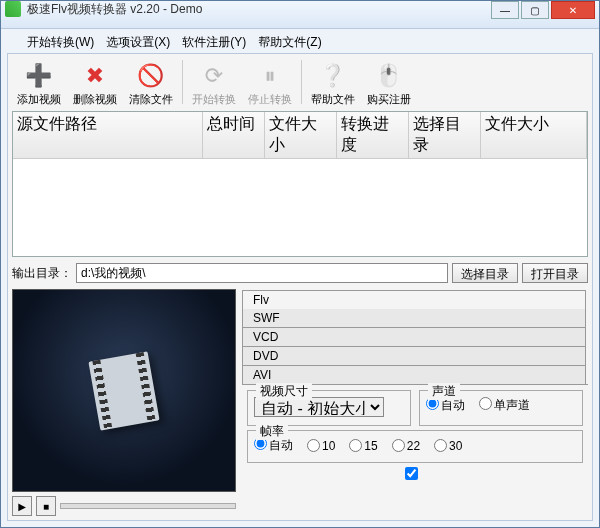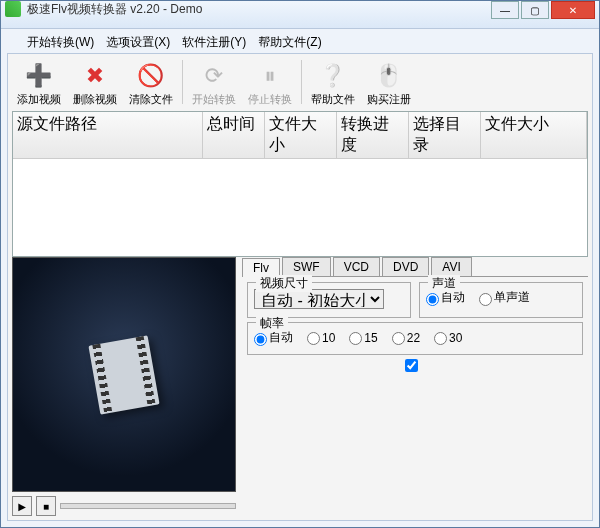--- a/index.html
+++ b/index.html
@@ -29,31 +29,31 @@
   .lower { display: flex; gap: 6px; flex: 1; }
   .preview { width: 224px; display: flex; flex-direction: column; }
   .previmg { flex: 1; background: radial-gradient(circle at 50% 40%, #2a3a55 0%, #0a1220 70%); border: 1px solid #555; position: relative; display:flex; align-items:center; justify-content:center; }
   .filmicon { width: 60px; height: 70px; background: #cdd3da; border-radius: 2px; transform: rotate(-10deg); position: relative; box-shadow: 4px 4px 8px rgba(0,0,0,0.5); }
   .filmicon::before, .filmicon::after { content:""; position:absolute; top:0; bottom:0; width:8px; background: repeating-linear-gradient(#333 0 4px, transparent 4px 8px); }
   .filmicon::before { left:4px; } .filmicon::after { right:4px; }
   .playctrl { display: flex; align-items: center; gap: 4px; margin-top: 4px; }
   .playbtn { width: 20px; height: 20px; border: 1px solid #888; background: #eee; display:flex; align-items:center; justify-content:center; font-size:10px; cursor:pointer; }
   .slider { flex:1; height: 6px; background: #ddd; border:1px solid #aaa; position:relative; }
   .settings { flex: 1; display: flex; flex-direction: column; }
-  .tabs { display: flex; border-bottom: 1px solid #999; }
+  .tabs { display: flex; border-bottom: 1px solid #999; flex-direction: column; }
   .tab { border: 1px solid #999; border-bottom: none; padding: 2px 10px; margin-right: 2px; background: #e8e8e8; font-size: 12px; cursor:pointer; }
   .tab.active { background: #f4f4f4; position: relative; top: 1px; }
   .tabbody { border: 1px solid transparent; padding: 4px 4px; flex:1; }
   .fs { border: 1px solid #aaa; padding: 6px 6px 8px 6px; margin-bottom: 4px; position: relative; }
   .fs .lg { position: absolute; top: -8px; left: 8px; background: #f4f4f4; padding: 0 4px; font-size: 12px; }
   .row { display: flex; align-items: center; gap: 6px; }
   select, input.txt { border: 1px solid #888; font-size: 16px; padding: 1px 2px; height: 20px; }
   .halfpair { display:flex; gap:8px; }
   .halfpair .fs { flex:1; }
-  .radiog label, .chkl { font-size: 12px; display:inline-flex; align-items:flex-end; gap:2px; margin-right:8px; }
+  .radiog label, .chkl { font-size: 12px; display:inline-flex; align-items:flex-start; gap:2px; margin-right:8px; }
   .finalchk { text-align:center; margin-top:4px; }
 </style>
 </head>
 <body>
 
 <div class="window">
   <div class="titlebar">
     <div class="app-icon"></div>
     <div class="title">极速Flv视频转换器 v2.20 - Demo</div>
     <div class="winbtns">
@@ -107,20 +107,26 @@
         <div class="col" style="width:190px">源文件路径</div>
         <div class="col" style="width:62px">总时间</div>
         <div class="col" style="width:72px">文件大小</div>
         <div class="col" style="width:72px">转换进度</div>
         <div class="col" style="width:72px">选择目录</div>
         <div class="col" style="flex:1">文件大小</div>
       </div>
       <div class="listbody"></div>
     </div>
 
+    <div class="outrow">
+      <span>输出目录：</span>
+      <input type="text" value="d:\我的视频\" style="">
+      <button class="btn">选择目录</button>
+      <button class="btn">打开目录</button>
+    </div>
 
     <div class="lower">
       <div class="preview">
         <div class="previmg">
           <div class="filmicon"></div>
         </div>
         <div class="playctrl">
           <div class="playbtn">▶</div>
           <div class="playbtn">■</div>
           <div class="slider"></div>

